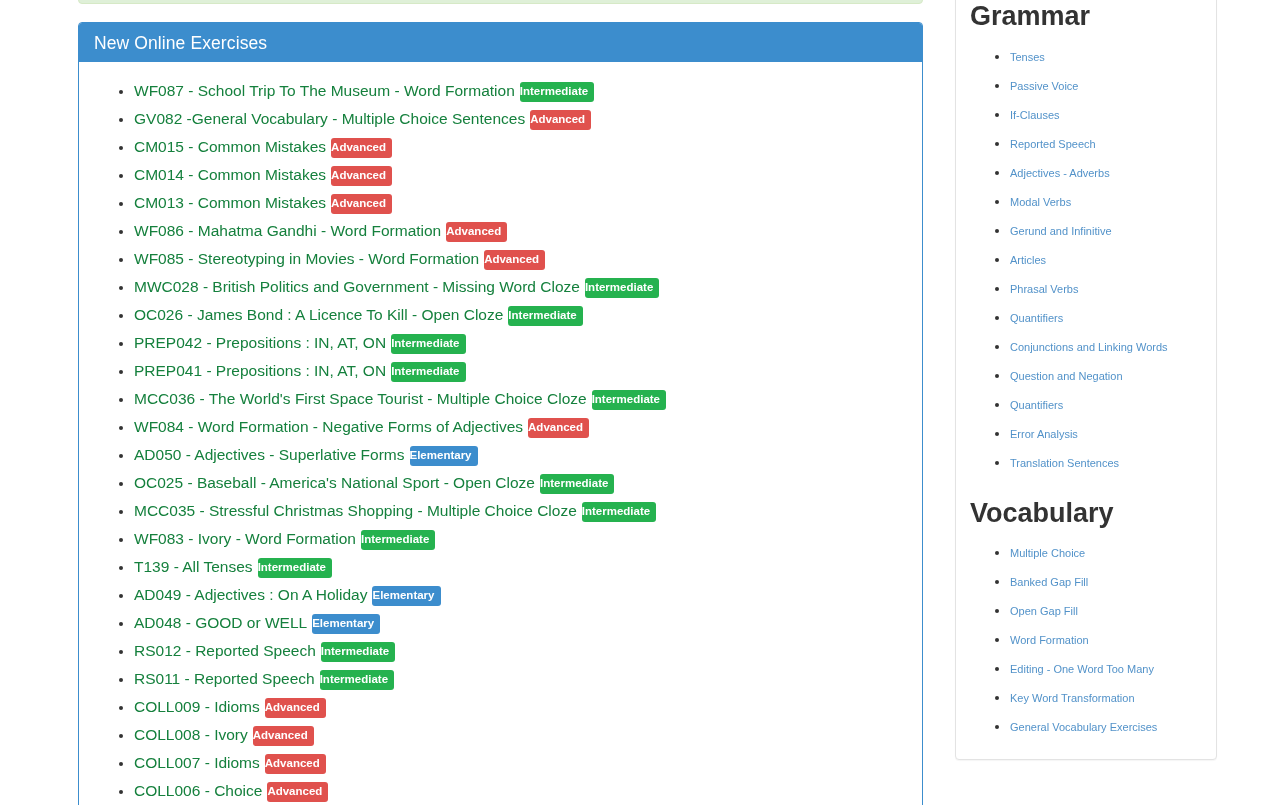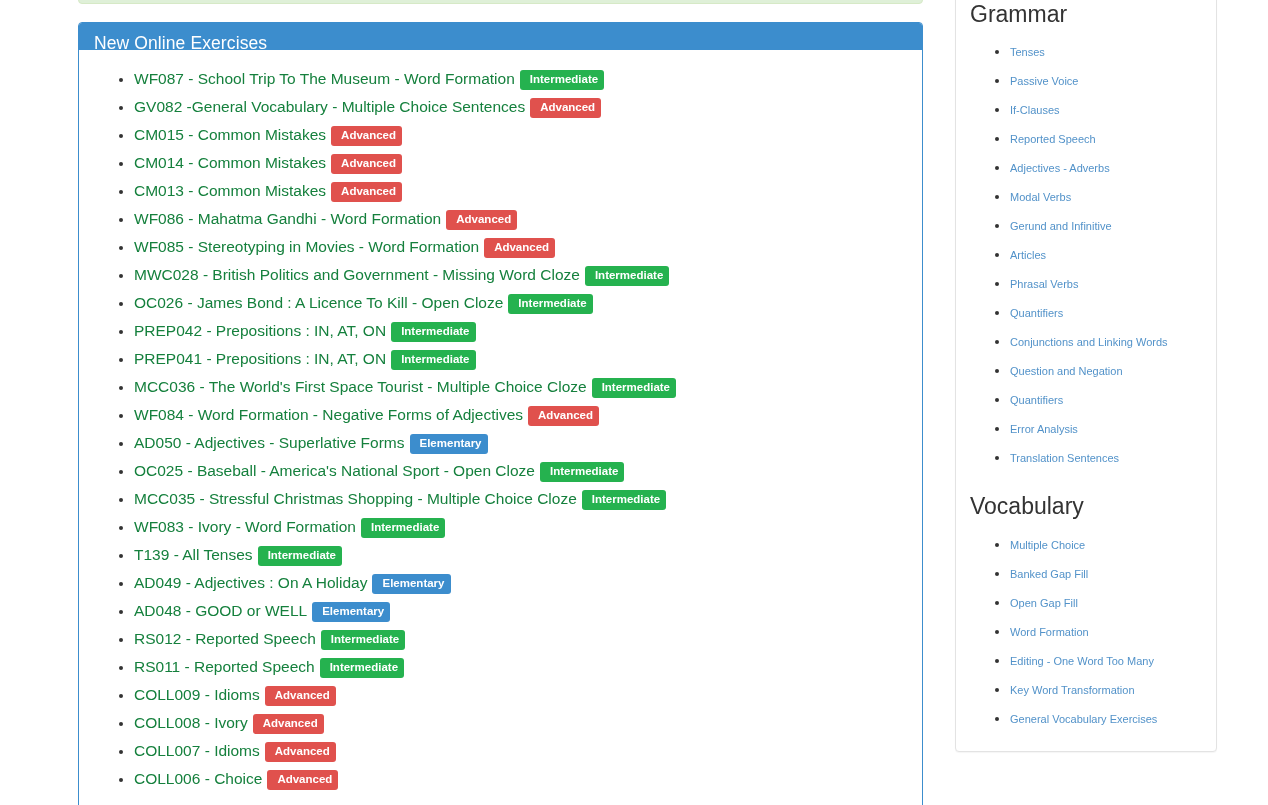--- a/index.html
+++ b/index.html
@@ -45,21 +45,21 @@
     border: 1px solid #3c8dcd;
     border-radius: 4px;
     box-sizing: border-box;
   }
 
   .panel-heading {
     background: #3c8dcd;
     border-bottom: 1px solid #3c8dcd;
     border-radius: 3px 3px 0 0;
     padding: 11px 15px 12px 15px;
-    height: 27px;
+    height: 39px;
     box-sizing: border-box;
   }
 
   .panel-title {
     color: #ffffff;
     font-size: 17.5px;
     font-weight: 400;
     line-height: 18px;
     margin: 0;
     letter-spacing: 0.1px;
@@ -95,21 +95,21 @@
     line-height: 28px;
     vertical-align: baseline;
   }
 
   .badge {
     display: inline-block;
     color: #ffffff;
     font-size: 11.5px;
     font-weight: bold;
     line-height: 1;
-    padding: 4px 6px 4px 10px;
+    padding: 4px 6px 4px 0;
     border-radius: 3px;
     margin-left: 5px;
     position: relative;
     top: -1px;
     white-space: nowrap;
   }
   .badge.level-intermediate { background: #25b24f; }
   .badge.level-advanced     { background: #e0514d; }
   .badge.level-elementary   { background: #3c8dcd; }
 
@@ -128,22 +128,22 @@
     box-sizing: border-box;
     width: 262px;
     box-shadow: 0 1px 1px rgba(0,0,0,0.04);
   }
 
   .side-panel-body {
     padding: 15px 14px 18px 14px;
   }
 
   h3.side-heading {
-    font-size: 23px;
-    font-weight: 400;
+    font-size: 27px;
+    font-weight: 700;
     color: #333333;
     margin: 22px 0 10px 0;
     line-height: 1.1;
   }
   h3.side-heading:first-child { margin-top: 10px; }
 
   ul.side-list {
     list-style: disc outside;
     margin: 0 0 0 0;
     padding-left: 40px;

